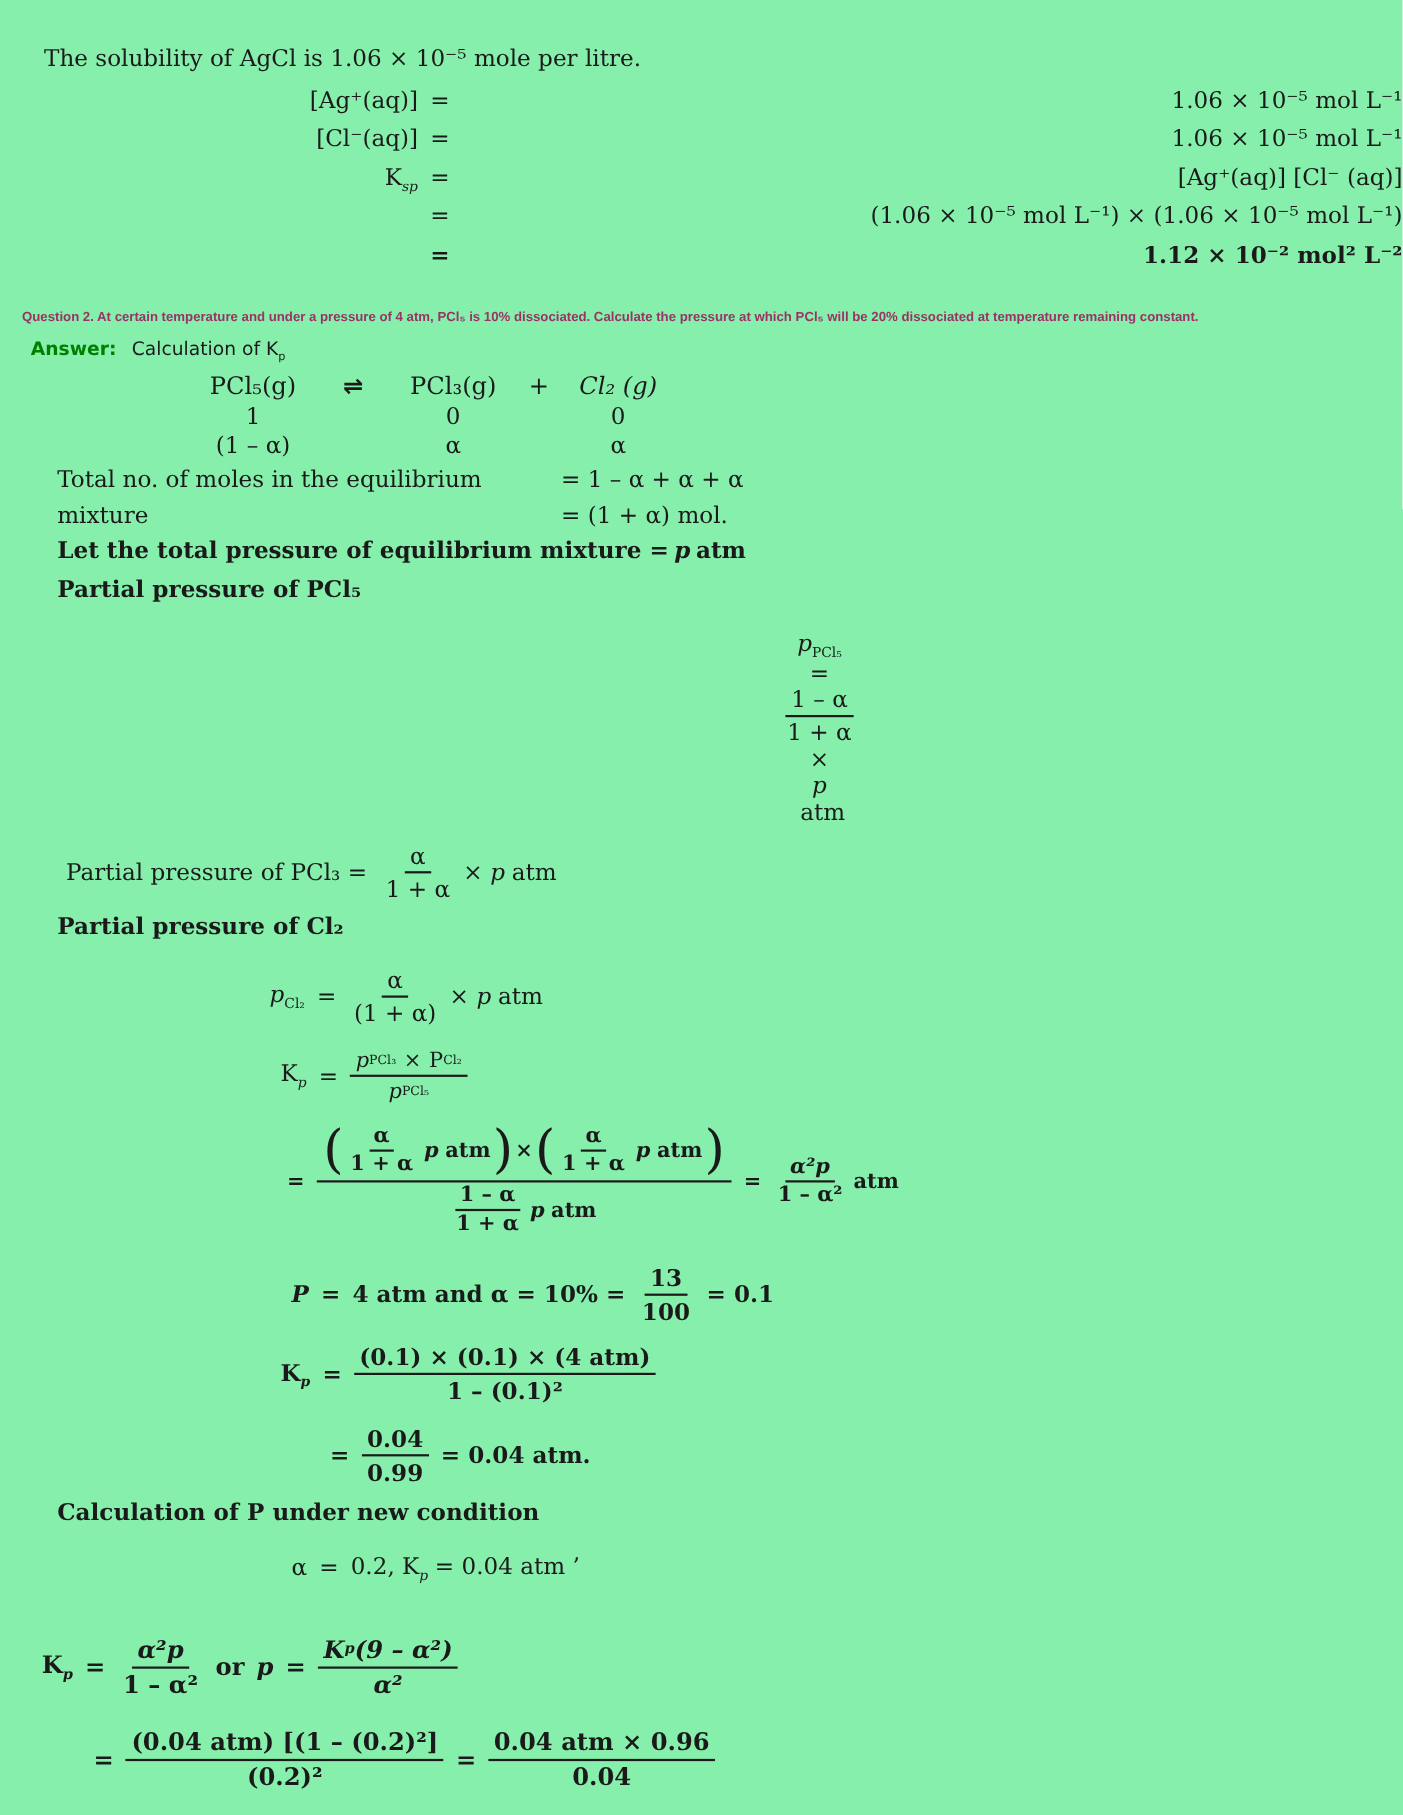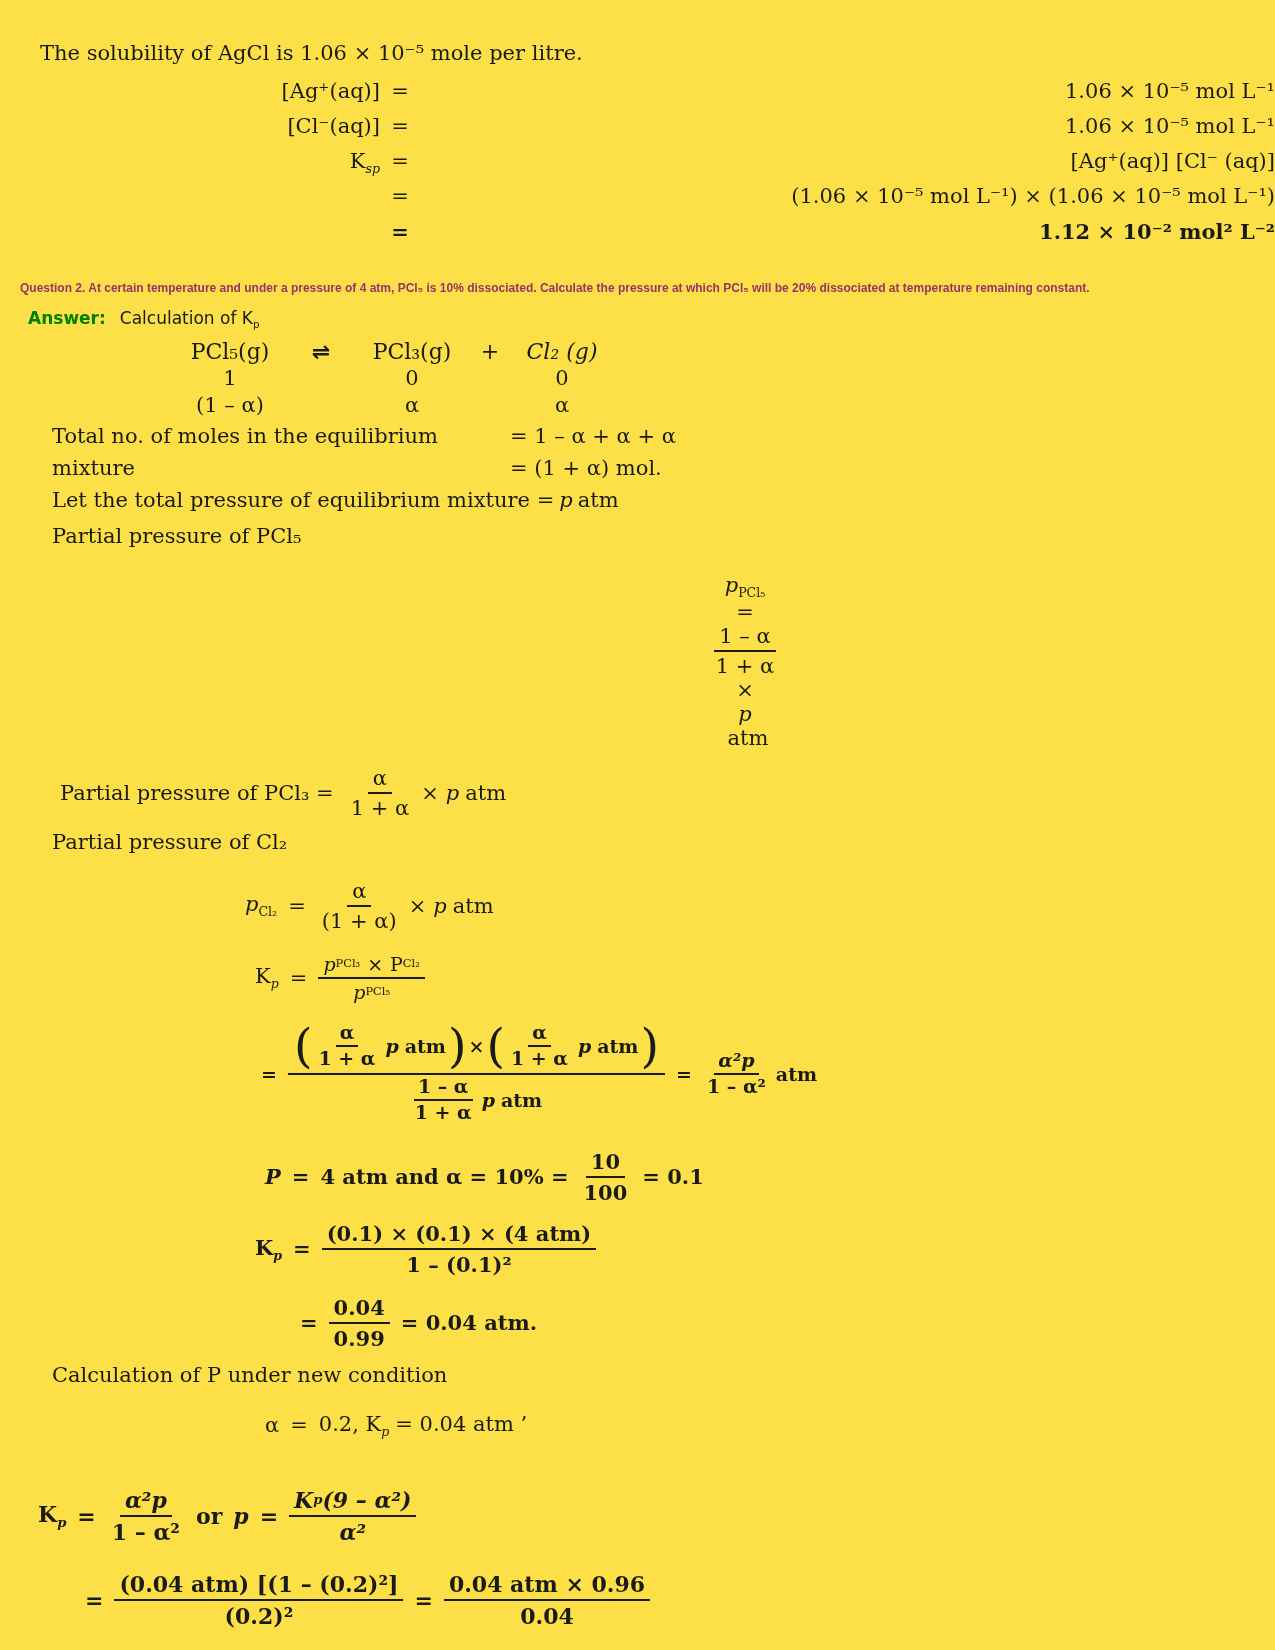--- a/index.html
+++ b/index.html
@@ -1,17 +1,17 @@
 <!DOCTYPE html>
 <html><head>
 <meta charset="utf-8">
 <style>
   html,body { margin:0; padding:0; background:#ffffff; }
   .page {
-    position:relative; width:1275px; height:1650px; background:#fde047;
+    position:relative; width:1275px; height:1650px; background:#86efac;
     font-family:"DejaVu Serif","Liberation Serif",serif;
     color:#1a1a1a; font-size:21px; overflow:hidden;
   }
   .line { display:flex; align-items:center; }
   .it   { font-style:italic; }
   .bold { font-weight:700; }
   sub   { font-size:0.6em; line-height:1; }
 
   
   .intro-line1 { margin:36px 0 0 40px; line-height:34px; }
@@ -39,21 +39,21 @@
         grid-template-columns:124px 58px 124px 32px 112px;
         text-align:center; font-size:22px; row-gap:1px; }
   .rx .arrow { font-family:"DejaVu Sans","Liberation Sans",sans-serif; font-weight:700; }
   .rx .small { font-size:21px; line-height:26px; }
 
   
   .total { display:flex; margin:2px 0 0 52px; align-items:center; }
   .total .lbl { width:458px; line-height:32px; }
   .total .vals div { line-height:32px; }
 
-  .prose { margin-left:52px; line-height:32px; display:flex; align-items:baseline; }
+  .prose { margin-left:52px; line-height:32px; display:flex; align-items:baseline;font-weight:bold; }
   .prose .gap { margin:0 5px; }
 
   
   .frac { display:inline-flex; flex-direction:column; align-items:center; text-align:center; }
   .frac .num { display:inline-flex; align-items:center; justify-content:center;
                padding:0 5px 2px; border-bottom:2px solid #1a1a1a; }
   .frac .den { display:inline-flex; align-items:center; justify-content:center; padding:2px 5px 0; }
   .eqs { margin:0 11px; }
   .mx  { margin:0 7px; }
   .tx  { margin-left:6px; }
@@ -228,21 +228,21 @@
       <span class="den">1 – α²</span>
     </span>
     <span class="tx">atm</span>
   </div>
 
   <div class="line bold" style="margin:22px 0 0 265px;">
     <span class="it">P</span>
     <span class="eqs">=</span>
     <span>4 atm and α = 10% =</span>
     <span class="frac" style="margin:0 10px;">
-      <span class="num">10</span>
+      <span class="num">13</span>
       <span class="den">100</span>
     </span>
     <span>= 0.1</span>
   </div>
 
   <div class="line bold" style="margin:16px 0 0 255px;">
     <span><span>K</span><sub class="it">p</sub></span>
     <span class="eqs">=</span>
     <span class="frac">
       <span class="num">(0.1) × (0.1) × (4 atm)</span>

